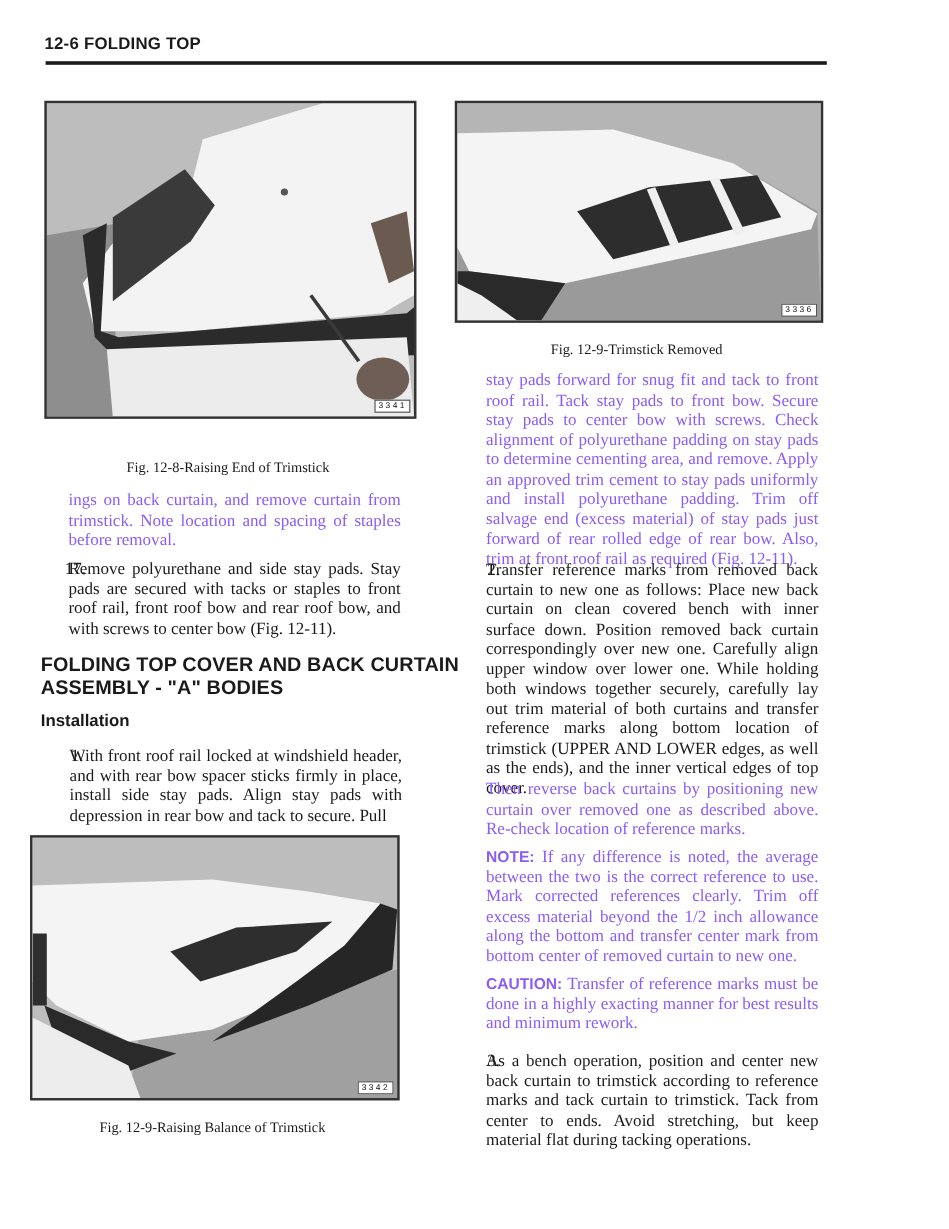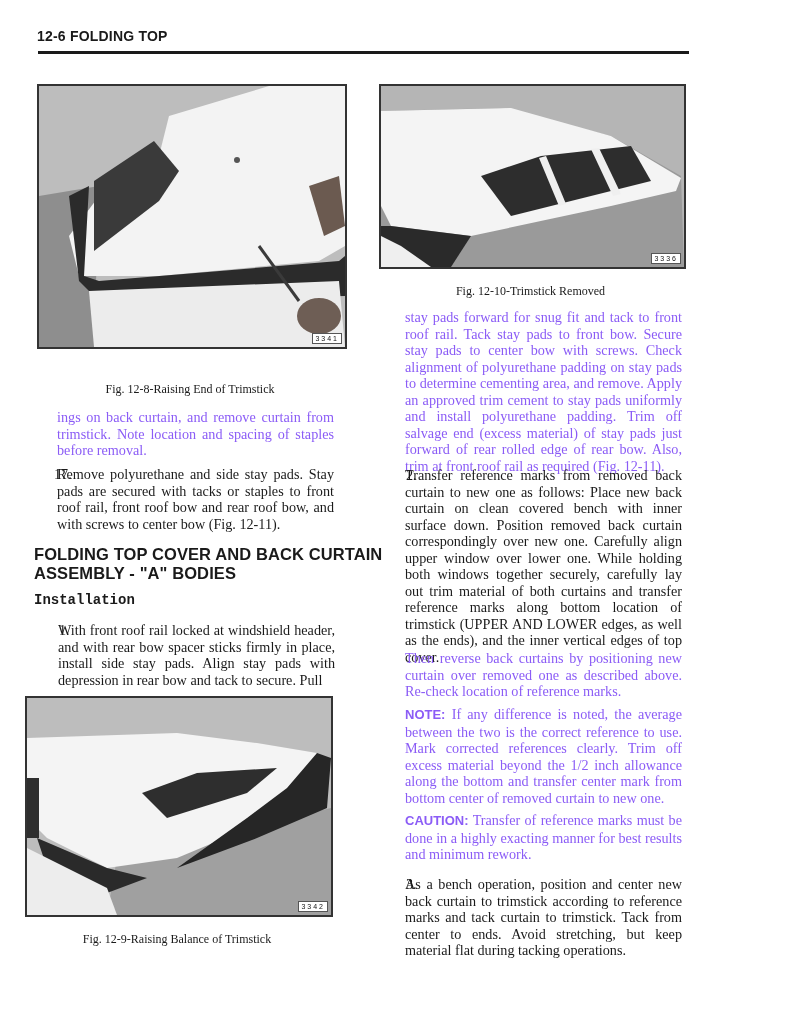--- a/index.html
+++ b/index.html
@@ -9,21 +9,21 @@
 
   .photo { position:absolute; border:2px solid #333; overflow:hidden; background:#b9b9b9; }
   .photo .num { position:absolute; right:3px; bottom:3px; background:#fff; color:#111; font-family:"Liberation Sans", sans-serif; font-size:7px; letter-spacing:2px; padding:1px 2px; border:1px solid #555; }
 
   .cap { position:absolute; font-family:"Liberation Serif", serif; font-size:12px; color:#1a1a1a; text-align:center; }
 
   .para { position:absolute; font-family:"Liberation Serif", serif; font-size:14.2px; line-height:16.5px; text-align:justify; color:#8b5cf6; }
   .step { position:absolute; font-family:"Liberation Serif", serif; font-size:14.2px; line-height:16.5px; text-align:justify; color:#1a1a1a; }
   .step .n { position:absolute; left:-23px; top:0;margin-left:20px; }
   .h2 { position:absolute; left:34px; font-family:"Liberation Sans", sans-serif; font-weight:bold; font-size:16.5px; line-height:19px; color:#1a1a1a; letter-spacing:0.1px; }
-  .h3 { position:absolute; left:34px; font-family:Liberation Mono, monospace; font-weight:bold; font-size:14px; color:#1a1a1a; }
+  .h3 { position:absolute; left:34px; font-family:Liberation Sans, sans-serif; font-weight:bold; font-size:14px; color:#1a1a1a; }
   .lbl { font-family:"Liberation Sans", sans-serif; font-weight:bold; font-size:13px; }
 </style>
 </head>
 <body>
 
 <div class="hdr">12-6 FOLDING TOP</div>
 <div class="rule"></div>
 
 <div class="photo" style="left:37px; top:84px; width:306px; height:261px;">
   <svg width="306" height="261" viewBox="0 0 306 261">
@@ -48,21 +48,21 @@
     <polygon points="0,25 120,22 230,50 300,90 303,181 0,181" fill="#9a9a9a"></polygon>
     <polygon points="0,25 130,22 230,50 300,92 295,105 230,120 90,150 10,140 0,120" fill="#f4f4f4"></polygon>
     <polygon points="100,90 160,70 250,60 270,95 210,110 130,130" fill="#2d2d2d"></polygon>
     <polygon points="158,72 165,70 185,118 178,120" fill="#efefef"></polygon>
     <polygon points="210,63 218,62 240,108 232,110" fill="#efefef"></polygon>
     <polygon points="0,140 10,140 90,150 70,181 0,181" fill="#2a2a2a"></polygon>
     <polygon points="0,150 20,160 50,181 0,181" fill="#efefef"></polygon>
   </svg>
   <span class="num">3336</span>
 </div>
-<div class="cap" style="left:379px; top:284px; width:303px;">Fig. 12-10-Trimstick Removed</div>
+<div class="cap" style="left:379px; top:284px; width:303px;">Fig. 12-9-Trimstick Removed</div>
 
 <div class="photo" style="left:25px; top:696px; width:304px; height:217px;">
   <svg width="304" height="217" viewBox="0 0 304 217">
     <rect x="0" y="0" width="304" height="217" fill="#bdbdbd"></rect>
     <polygon points="90,160 304,110 304,217 80,217" fill="#a0a0a0"></polygon>
     <polygon points="0,40 150,35 230,45 290,55 270,110 150,160 80,170 20,140 0,120" fill="#f4f4f4"></polygon>
     <polygon points="115,95 170,75 250,70 220,95 140,120" fill="#2e2e2e"></polygon>
     <polygon points="290,55 304,60 300,110 230,140 150,170 220,120 260,90" fill="#262626"></polygon>
     <polygon points="10,140 80,170 120,180 80,195 20,170" fill="#2a2a2a"></polygon>
     <polygon points="0,80 12,80 12,140 0,140" fill="#2e2e2e"></polygon>

